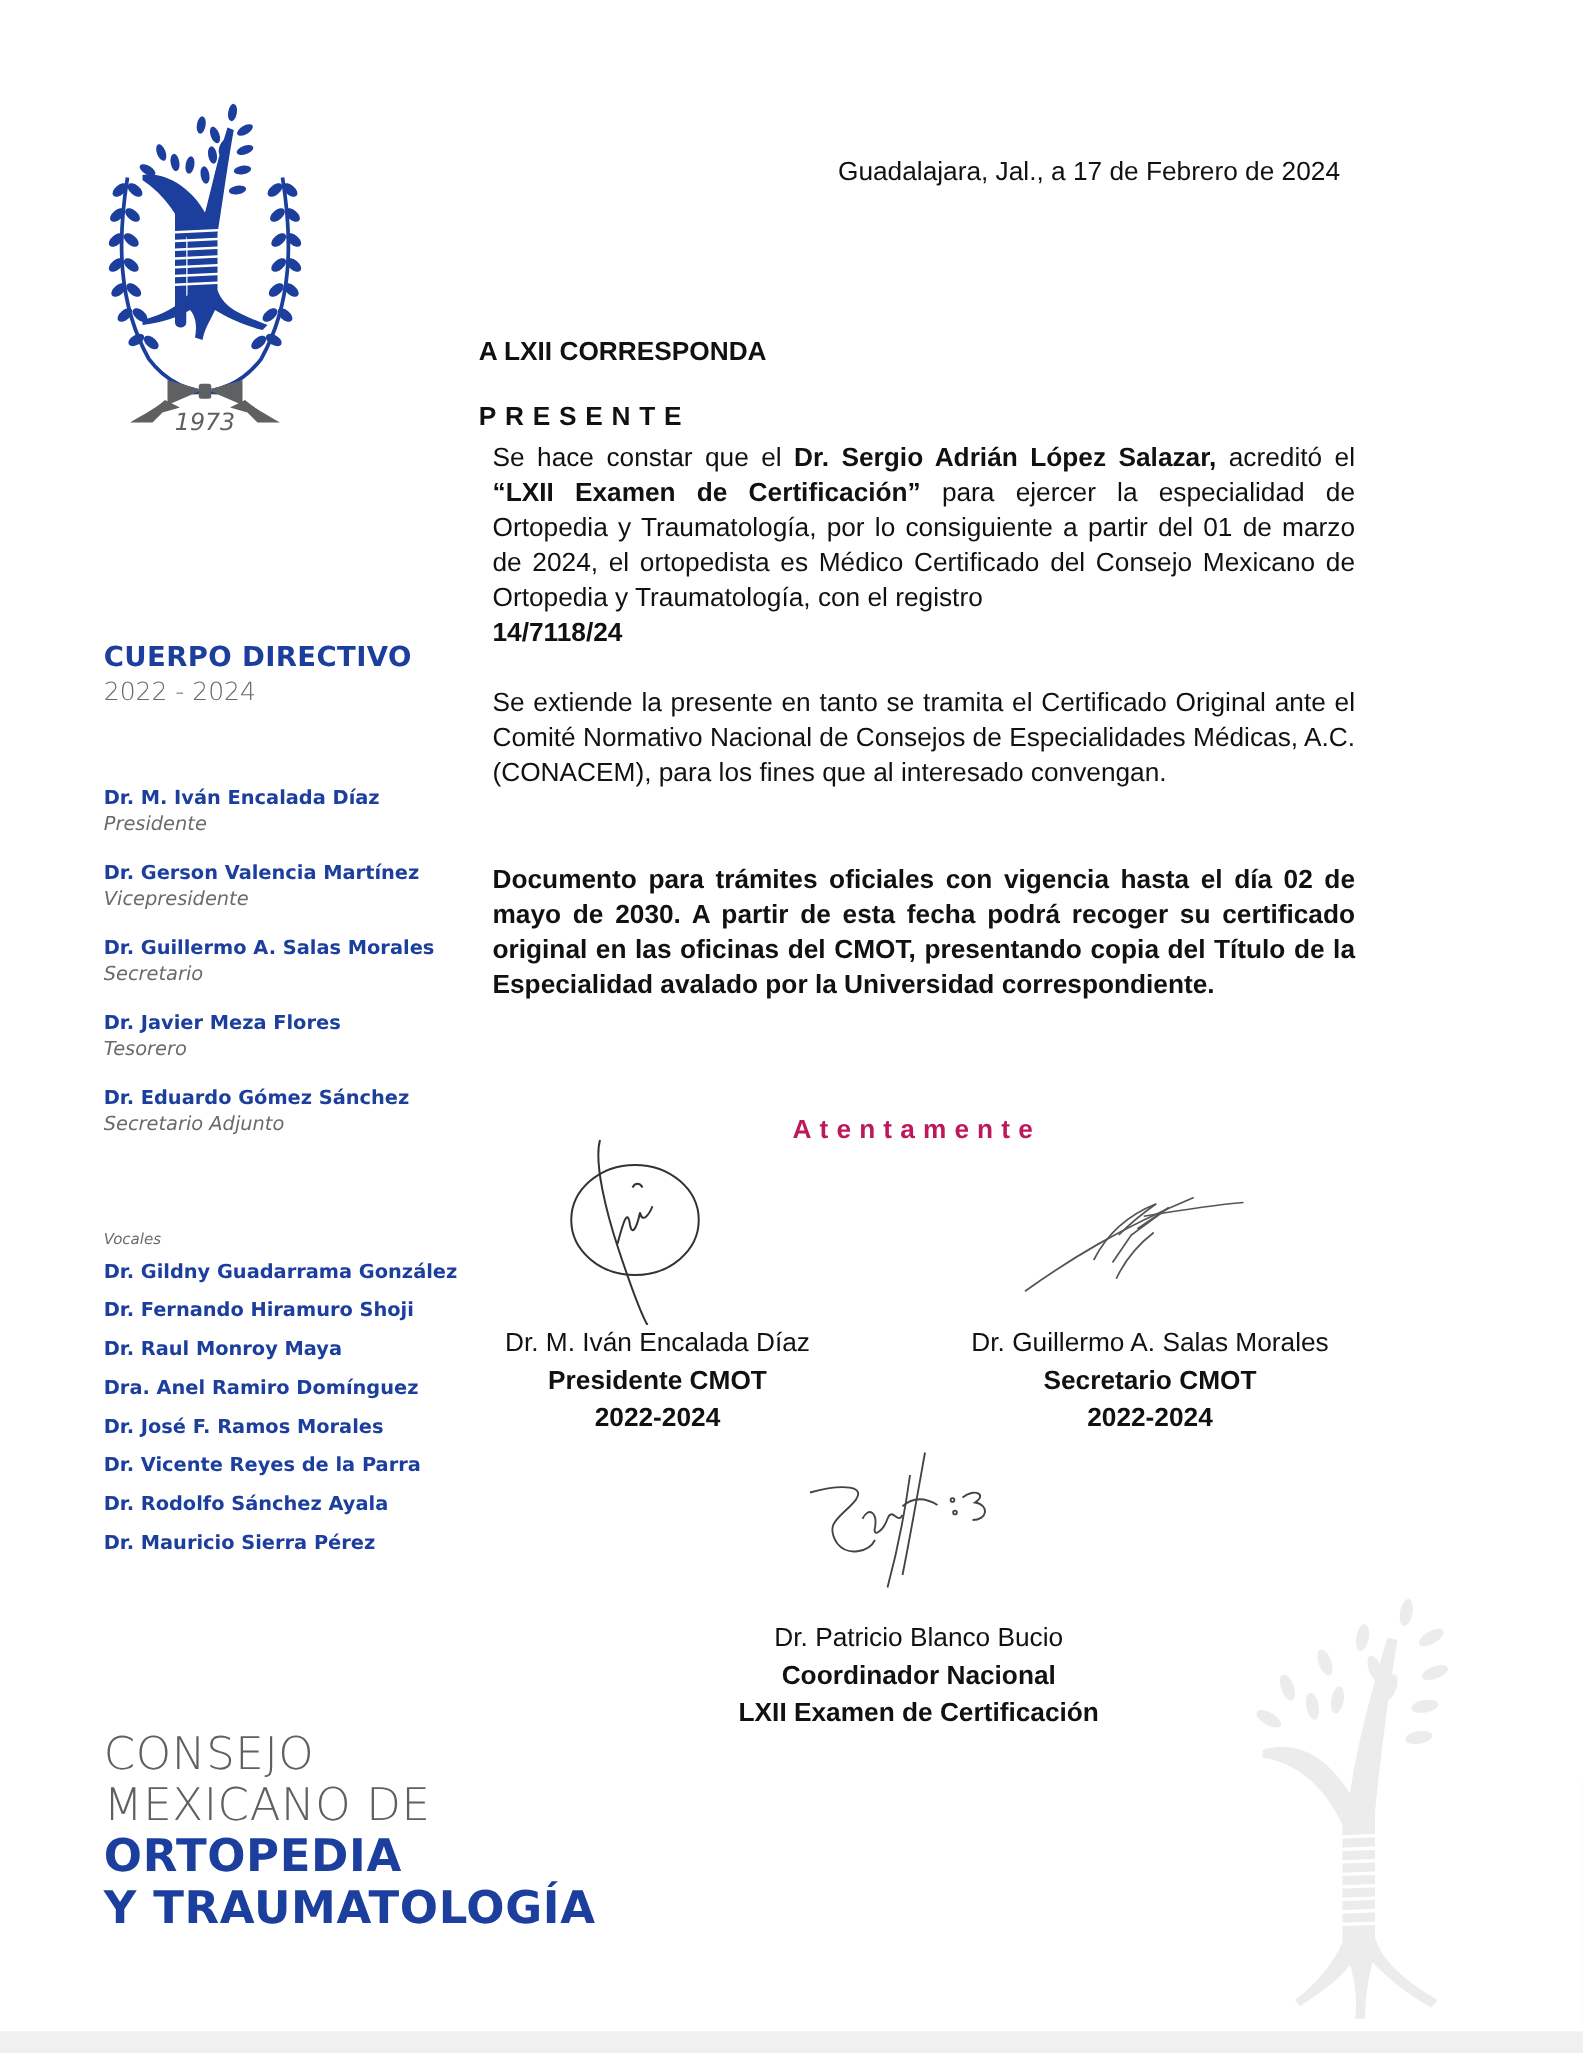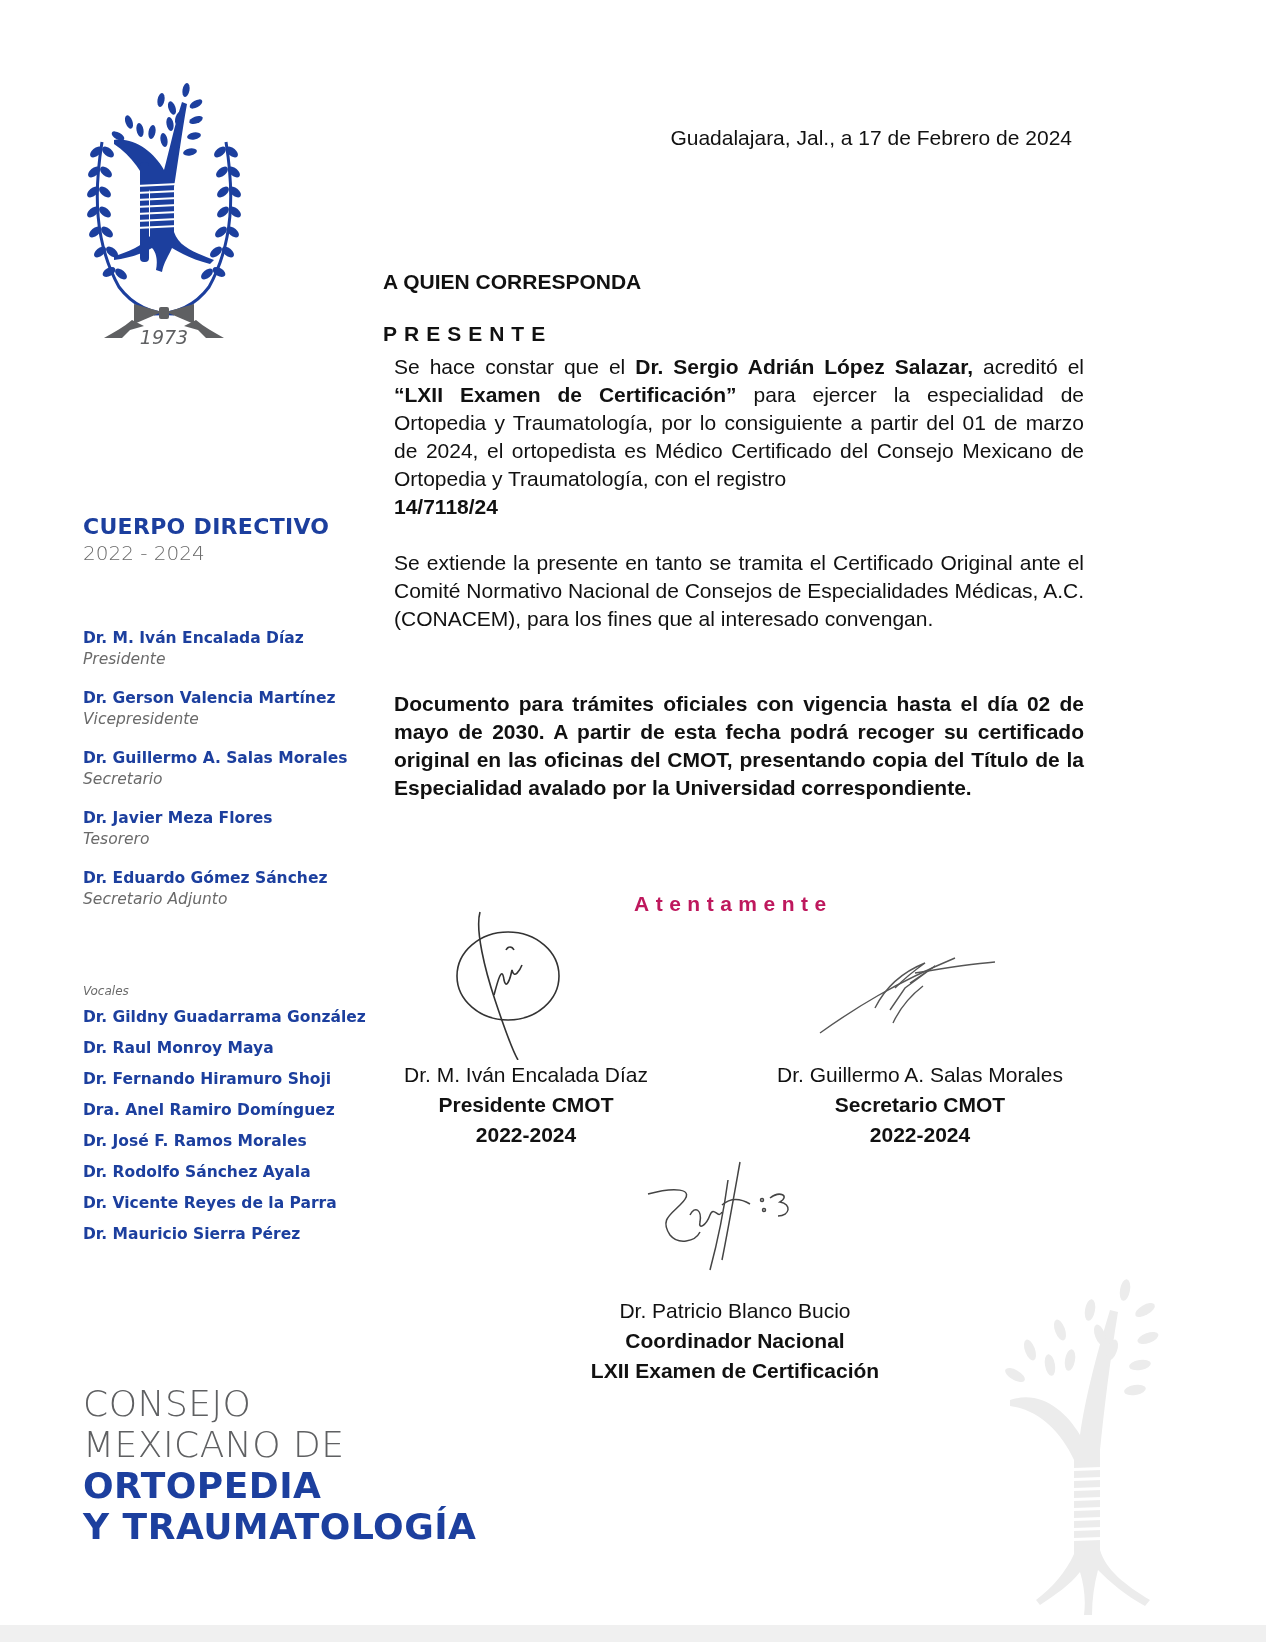--- a/index.html
+++ b/index.html
@@ -149,40 +149,40 @@
     </div>
     <div class="member">
       <div class="mname">Dr. Eduardo Gómez Sánchez</div>
       <div class="mrole">Secretario Adjunto</div>
     </div>
   </div>
 
   <div class="abs vocales-label">Vocales</div>
   <div class="abs vocales">
     <div class="vname">Dr. Gildny Guadarrama González</div>
+    <div class="vname">Dr. Fernando Hiramuro Shoji</div>
     <div class="vname">Dr. Raul Monroy Maya</div>
-    <div class="vname">Dr. Fernando Hiramuro Shoji</div>
     <div class="vname">Dra. Anel Ramiro Domínguez</div>
     <div class="vname">Dr. José F. Ramos Morales</div>
+    <div class="vname">Dr. Vicente Reyes de la Parra</div>
     <div class="vname">Dr. Rodolfo Sánchez Ayala</div>
-    <div class="vname">Dr. Vicente Reyes de la Parra</div>
     <div class="vname">Dr. Mauricio Sierra Pérez</div>
   </div>
 
   <div class="abs brand">
     <div class="l1">CONSEJO</div>
     <div class="l2">MEXICANO DE</div>
     <div class="l3">ORTOPEDIA</div>
     <div class="l4">Y TRAUMATOLOGÍA</div>
   </div>
 
   <div class="abs date">Guadalajara, Jal., a 17 de Febrero de 2024</div>
 
   <div class="abs salute">
-    <div>A QUIEN CORRESPONDA</div>
+    <div>A LXII CORRESPONDA</div>
     <div class="presente">PRESENTE</div>
   </div>
 
   <div class="abs para p1"><span>Se hace constar que el </span><b>Dr. Sergio Adrián López Salazar,</b><span> acreditó el </span><b>“LXII Examen de Certificación”</b><span> para ejercer la especialidad de Ortopedia y Traumatología, por lo consiguiente a partir del 01 de marzo de 2024, el ortopedista es Médico Certificado del Consejo Mexicano de Ortopedia y Traumatología, con el registro </span><br><b>14/7118/24</b></div>
 
   <div class="abs para p2">Se extiende la presente en tanto se tramita el Certificado Original ante el Comité Normativo Nacional de Consejos de Especialidades Médicas, A.C. (CONACEM), para los fines que al interesado convengan.</div>
 
   <div class="abs para p3">Documento para trámites oficiales con vigencia hasta el día 02 de mayo de 2030. A partir de esta fecha podrá recoger su certificado original en las oficinas del CMOT, presentando copia del Título de la Especialidad avalado por la Universidad correspondiente.</div>
 
   <div class="abs atent">Atentamente</div>

